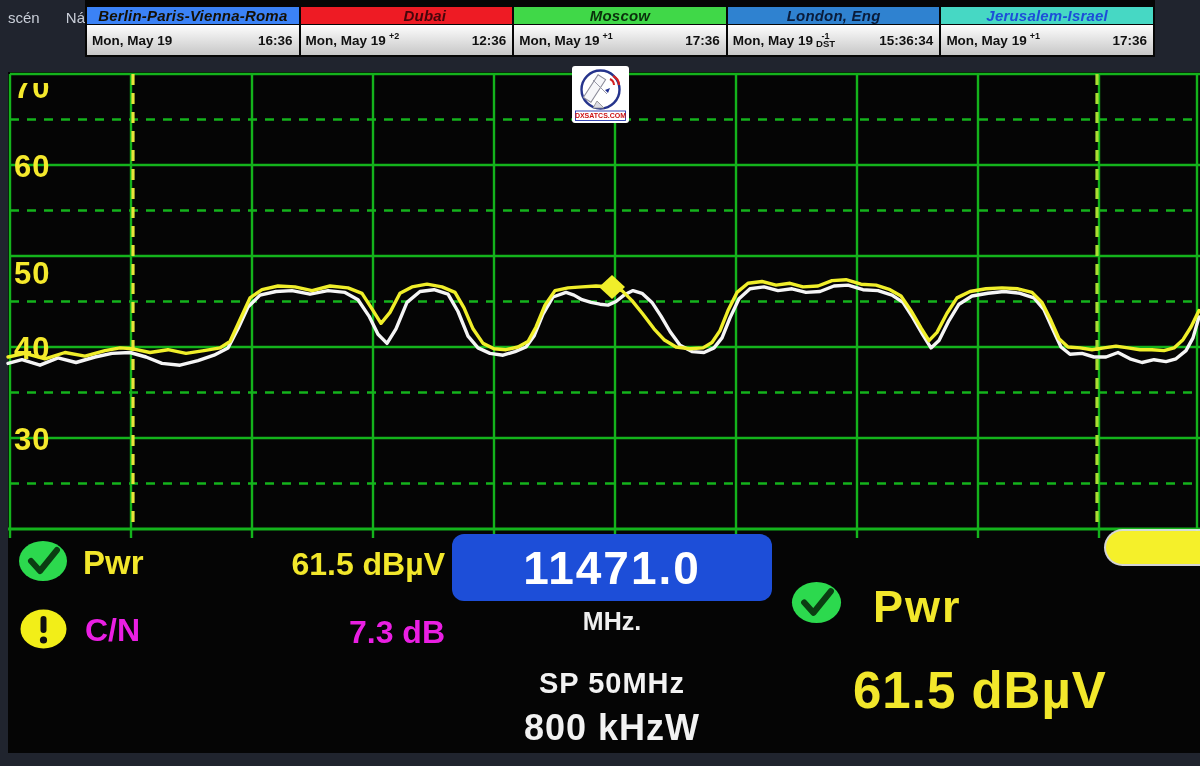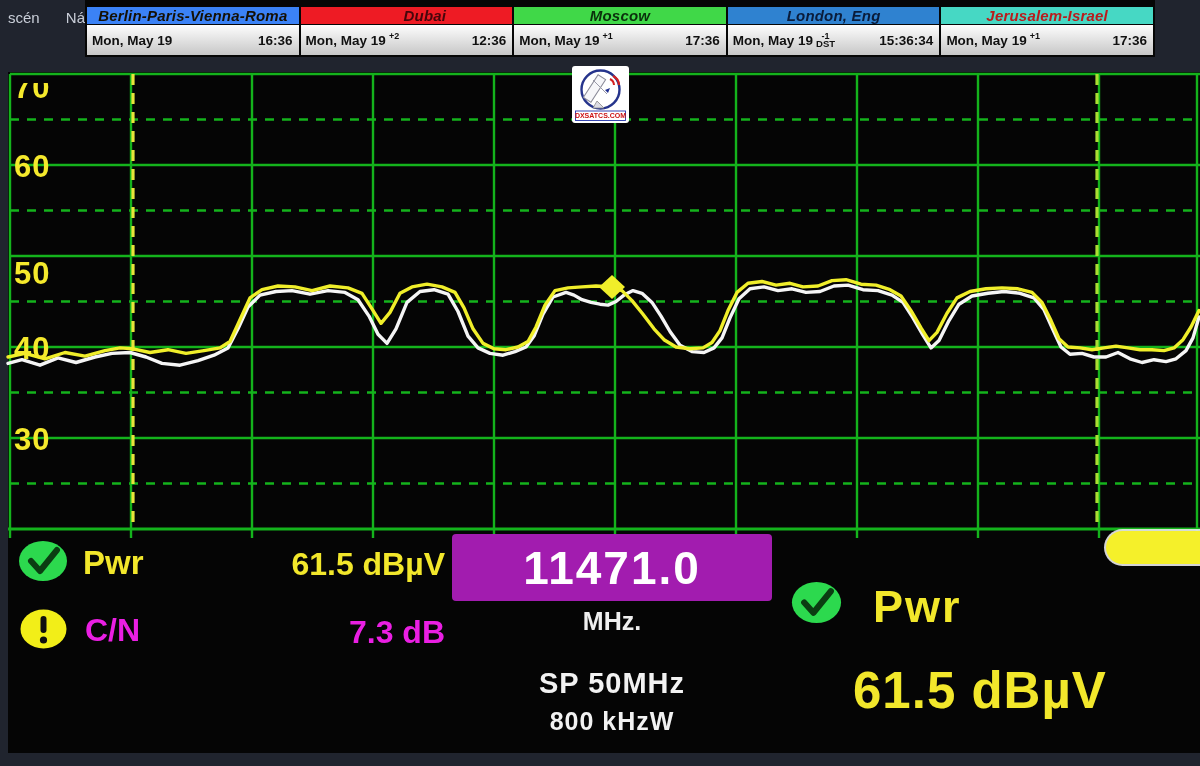--- a/index.html
+++ b/index.html
@@ -46,27 +46,27 @@
   .yclip .ytick{position:static;margin-top:-13px;display:block;}
   
   .logo{position:absolute;left:572px;top:66px;z-index:4;}
   
   .ico{position:absolute;z-index:3;}
   .lbl-pwr{position:absolute;left:83px;top:544px;font-size:33px;font-weight:bold;color:#f2e72b;z-index:3;}
   .val-pwr{position:absolute;left:200px;top:546px;width:245px;text-align:right;font-size:32px;font-weight:bold;color:#f2e72b;z-index:3;}
   .lbl-cn{position:absolute;left:85px;top:612px;font-size:32px;font-weight:bold;color:#ea1fe3;z-index:3;}
   .val-cn{position:absolute;left:200px;top:614px;width:245px;text-align:right;font-size:32px;font-weight:bold;color:#ea1fe3;z-index:3;}
   .freqbox{
-    position:absolute;left:452px;top:534px;width:320px;height:67px;background:#a21caf;
-    display:flex;align-items:center;justify-content:center;z-index:3;border-radius:4px;
+    position:absolute;left:452px;top:534px;width:320px;height:67px;background:#1d4ed8;
+    display:flex;align-items:center;justify-content:center;z-index:3;border-radius:12px;
   }
   .freqbox .v{color:#fff;font-size:46px;font-weight:bold;letter-spacing:2px;}
   .frequnit{position:absolute;left:452px;top:607px;width:320px;text-align:center;color:#efefef;font-size:25px;font-weight:bold;z-index:3;}
   .span-txt{position:absolute;left:452px;top:667px;width:320px;text-align:center;color:#f2f2f2;font-size:29px;font-weight:bold;z-index:3;letter-spacing:1px;}
-  .rbw-txt{position:absolute;left:452px;top:707px;width:320px;text-align:center;color:#f2f2f2;font-size:25px;font-weight:bold;z-index:3;letter-spacing:1px;}
+  .rbw-txt{position:absolute;left:452px;top:707px;width:320px;text-align:center;color:#f2f2f2;font-size:36px;font-weight:bold;z-index:3;letter-spacing:1px;}
   .lbl-pwr-big{position:absolute;left:873px;top:581px;font-size:45px;font-weight:bold;color:#f2e72b;z-index:3;letter-spacing:2px;}
   .val-pwr-big{position:absolute;left:853px;top:661px;font-size:51px;font-weight:bold;color:#f2e72b;z-index:3;letter-spacing:1px;white-space:nowrap;}
   .pill{
     position:absolute;left:1106px;top:531px;width:104px;height:33px;background:#f5f02a;
     border-radius:17px 0 0 17px;box-shadow:0 0 0 2px rgba(235,235,235,.9);z-index:3;
   }
 </style>
 </head>
 <body>
 
@@ -105,21 +105,21 @@
     <div class="city-date">
       <span class="d">Mon, May 19</span>
       <span class="dstwrap">
         <span class="sup">-1</span>
         <span class="dst">DST</span>
       </span>
       <span class="t">15:36:34</span>
     </div>
   </div>
   <div class="city">
-    <div class="city-header" style="background: rgb(70, 216, 196); color: #b91c1c;">Jerusalem-Israel</div>
+    <div class="city-header" style="background: rgb(70, 216, 196); color: #1d4ed8;">Jerusalem-Israel</div>
     <div class="city-date">
       <span class="d">Mon, May 19</span>
       <span class="sup">+1</span>
       <span class="t">17:36</span>
     </div>
   </div>
 </div>
 
 <div class="screen"></div>
 

